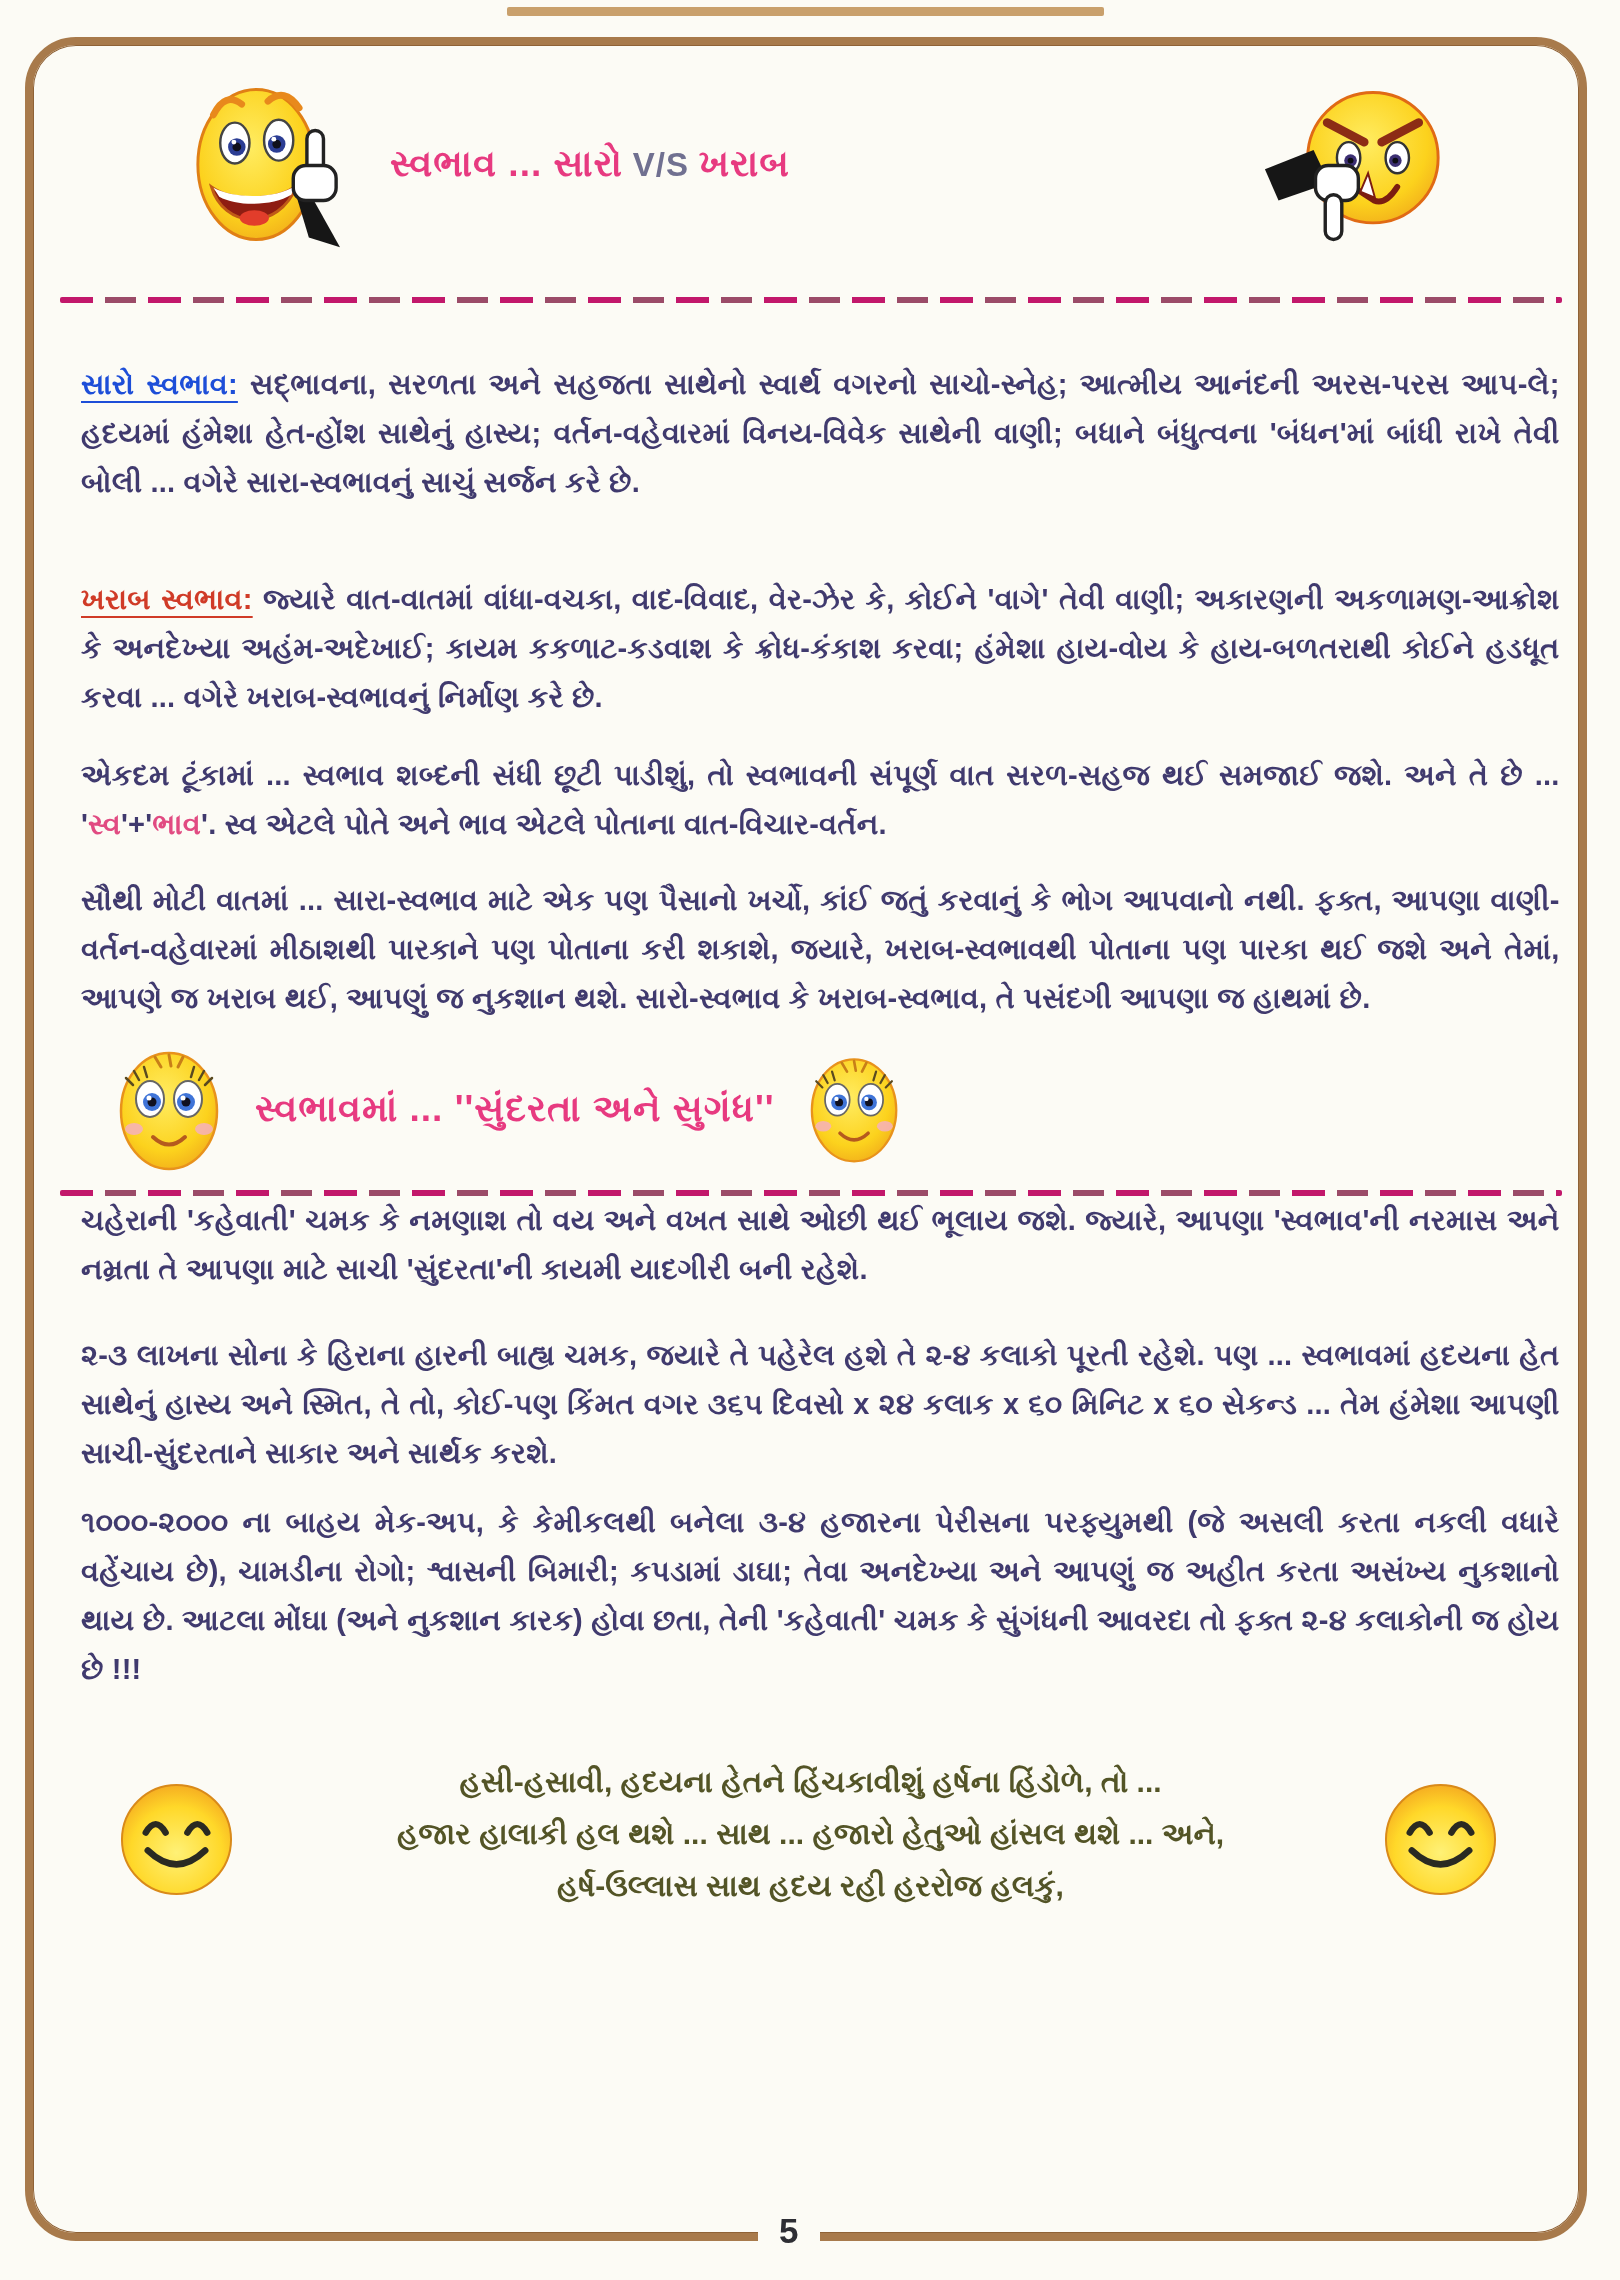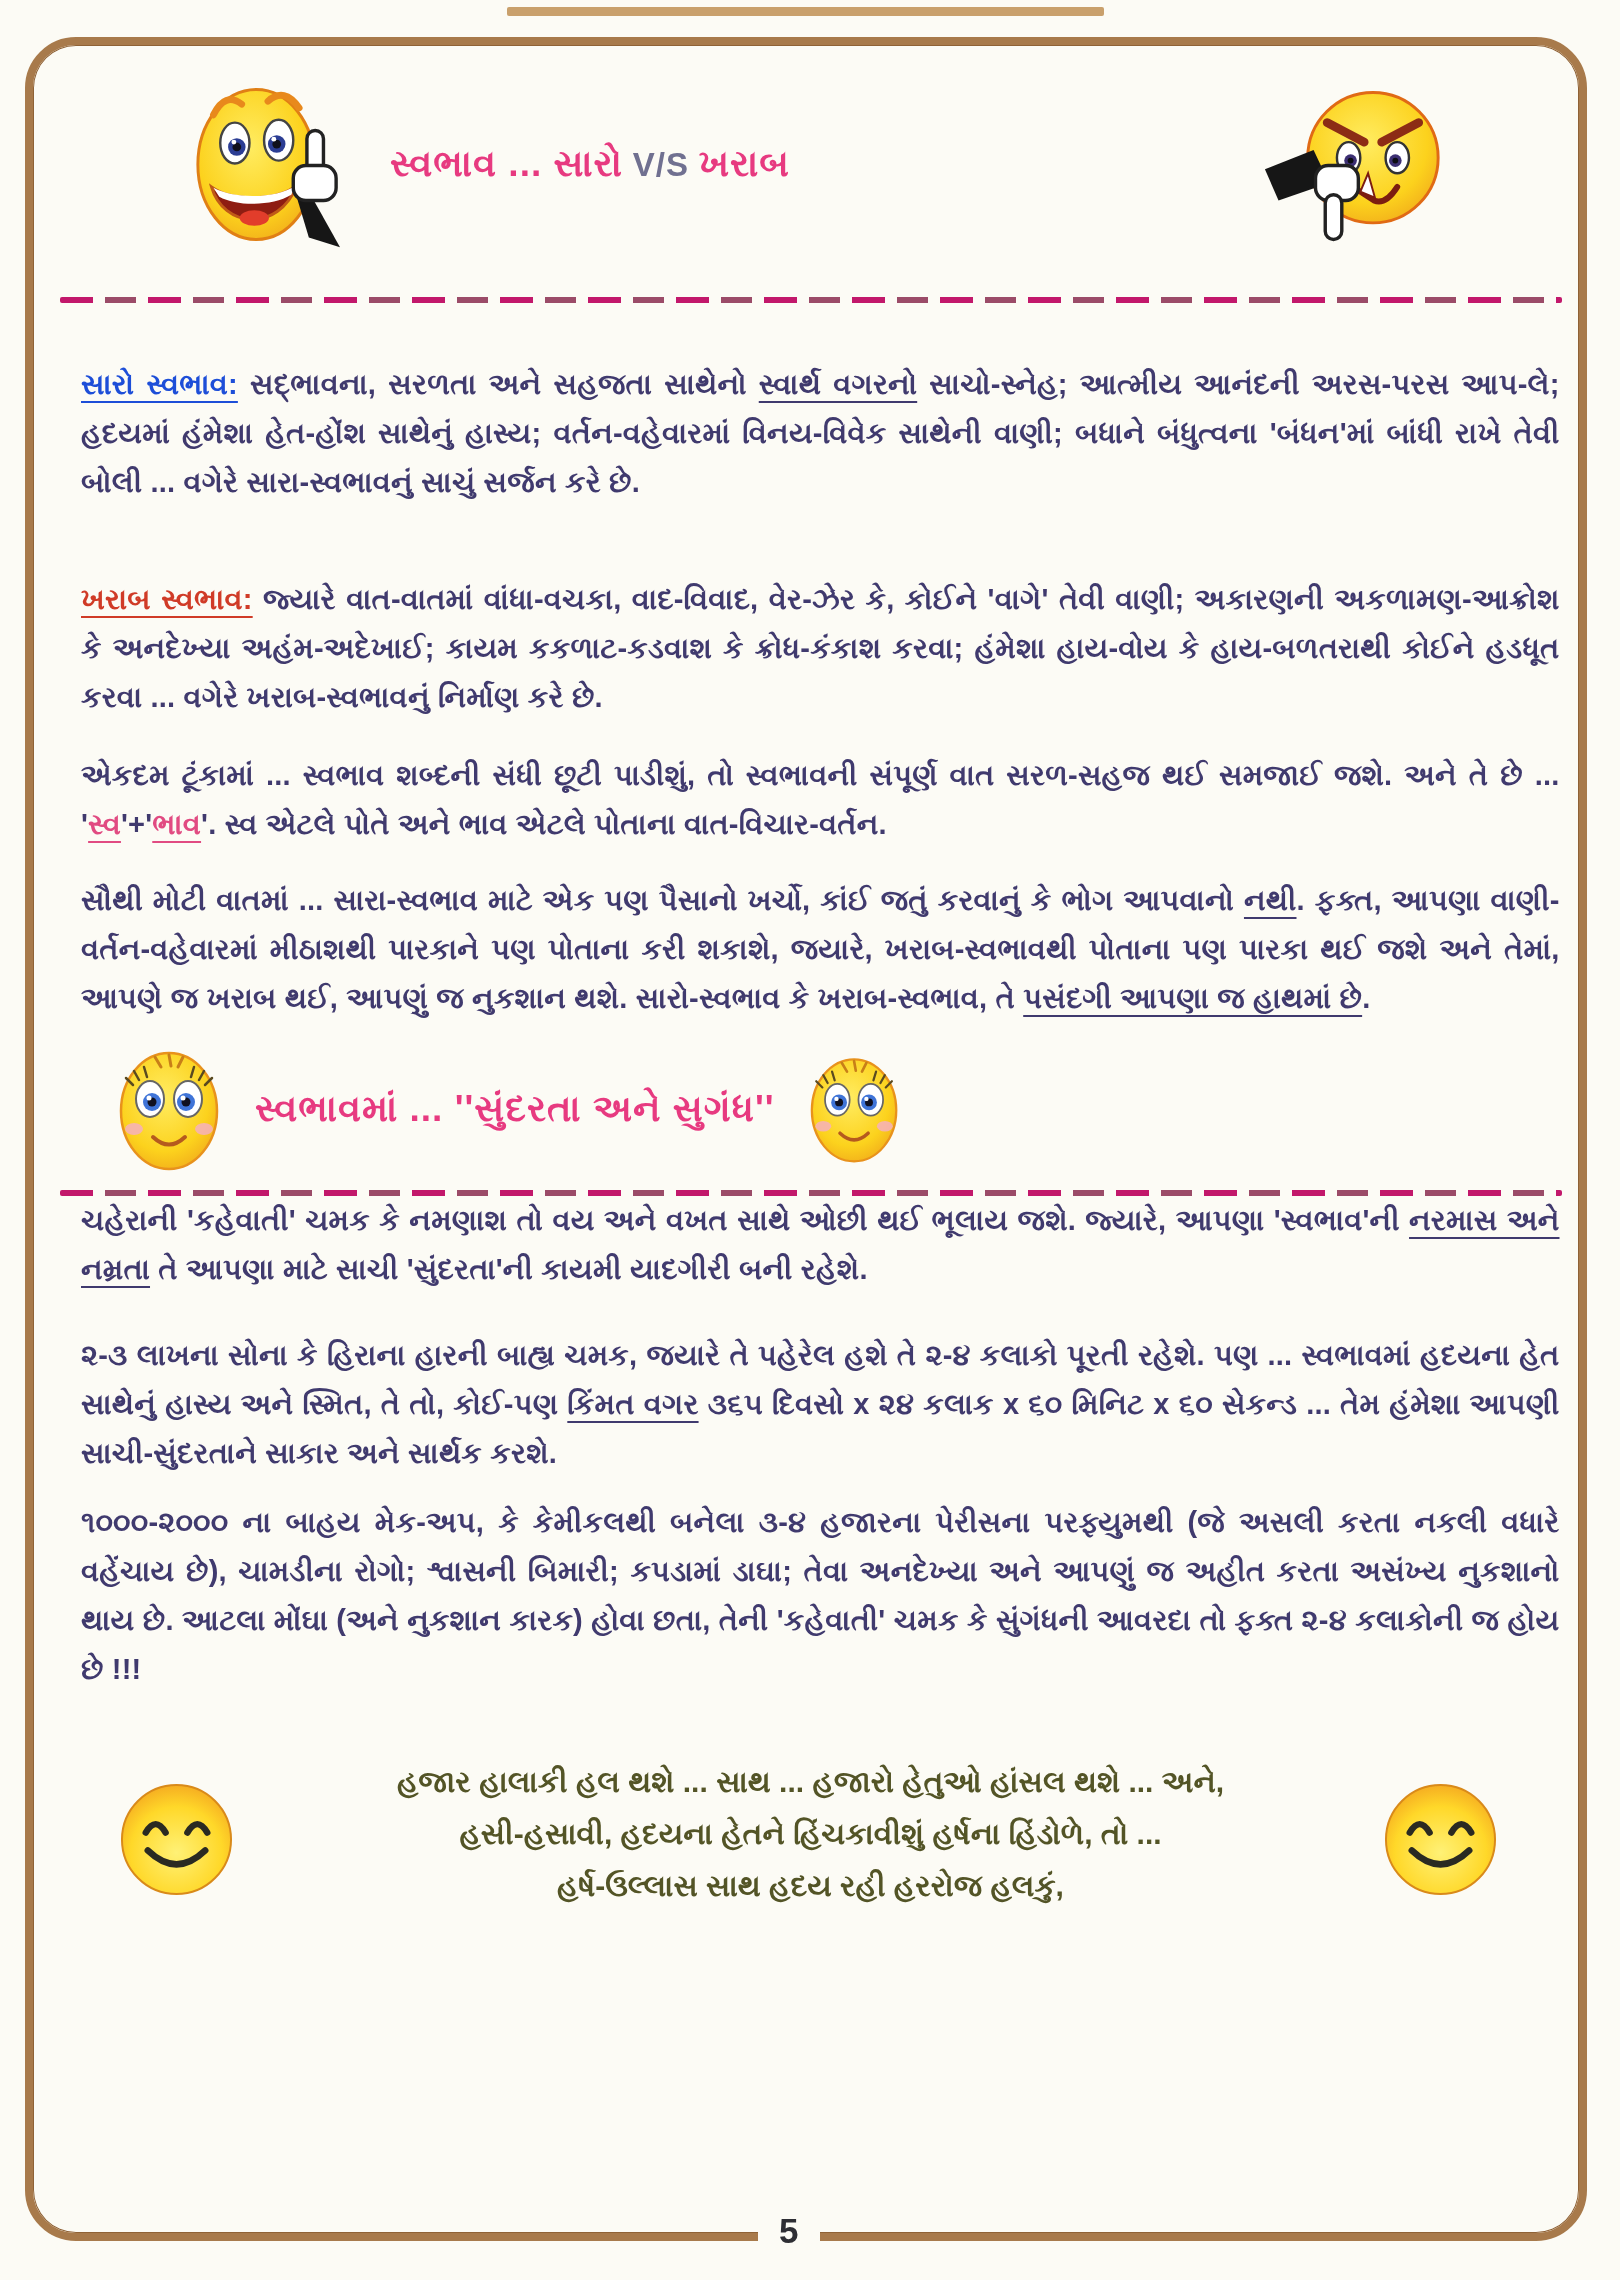--- a/index.html
+++ b/index.html
@@ -46,21 +46,21 @@
   .p2{margin-top:68px;}
   .p3{margin-top:29px;}
   .p4{margin-top:27px;}
   .p5{}
   .p6{margin-top:37px;}
   .p7{margin-top:19.5px;}
   .p8{margin-top:24.4px;}
   .lbl{font-weight:700;text-decoration:underline;text-underline-offset:6.8px;text-decoration-thickness:2.4px;}
   .lbl.g{color:#1d4ed8;}
   .lbl.r{color:#d03b27;}
-  .u{text-decoration:underline;text-underline-offset:6.8px;text-decoration-thickness:2.4px;}
+  .u{text-underline-offset:6.8px;text-decoration-thickness:2.4px;}
   .pink{color:#e14b82;}
 
   
   .poem{position:relative;margin-top:62px;padding:0 244px;}
   .poem-line{text-align:center;font-size:30px;line-height:52px;font-weight:600;color:#535426;}
   .poem .emoji-abs{position:absolute;top:25px;}
   .poem .left{left:78px;}
   .poem .right{right:82px;}
 
   
@@ -206,22 +206,22 @@
 
   <div class="poem">
     <span class="emoji-abs left">
       <svg width="117" height="117" viewBox="0 0 118 118">
         <circle cx="59" cy="59" r="55" fill="url(#gy2)" stroke="#d98a1a" stroke-width="2"></circle>
         <path d="M28 52 Q38 35 48 52" stroke="#2a2a22" stroke-width="6.5" fill="none" stroke-linecap="round"></path>
         <path d="M70 52 Q80 35 90 52" stroke="#2a2a22" stroke-width="6.5" fill="none" stroke-linecap="round"></path>
         <path d="M30 70 Q59 98 88 70" stroke="#2a2a22" stroke-width="6.5" fill="none" stroke-linecap="round"></path>
       </svg>
     </span>
+    <div class="poem-line">હસી-હસાવી, હદયના હેતને હિંચકાવીશું હર્ષના હિંડોળે, તો ...</div>
     <div class="poem-line">હજાર હાલાકી હલ થશે ... સાથ ... હજારો હેતુઓ હાંસલ થશે ... અને,</div>
-    <div class="poem-line">હસી-હસાવી, હદયના હેતને હિંચકાવીશું હર્ષના હિંડોળે, તો ...</div>
     <div class="poem-line">હર્ષ-ઉલ્લાસ સાથ હદય રહી હરરોજ હલકું,</div>
     <span class="emoji-abs right">
       <svg width="117" height="117" viewBox="0 0 118 118">
         <circle cx="59" cy="59" r="55" fill="url(#gy2)" stroke="#d98a1a" stroke-width="2"></circle>
         <path d="M28 52 Q38 35 48 52" stroke="#2a2a22" stroke-width="6.5" fill="none" stroke-linecap="round"></path>
         <path d="M70 52 Q80 35 90 52" stroke="#2a2a22" stroke-width="6.5" fill="none" stroke-linecap="round"></path>
         <path d="M30 70 Q59 98 88 70" stroke="#2a2a22" stroke-width="6.5" fill="none" stroke-linecap="round"></path>
       </svg>
     </span>
   </div>

